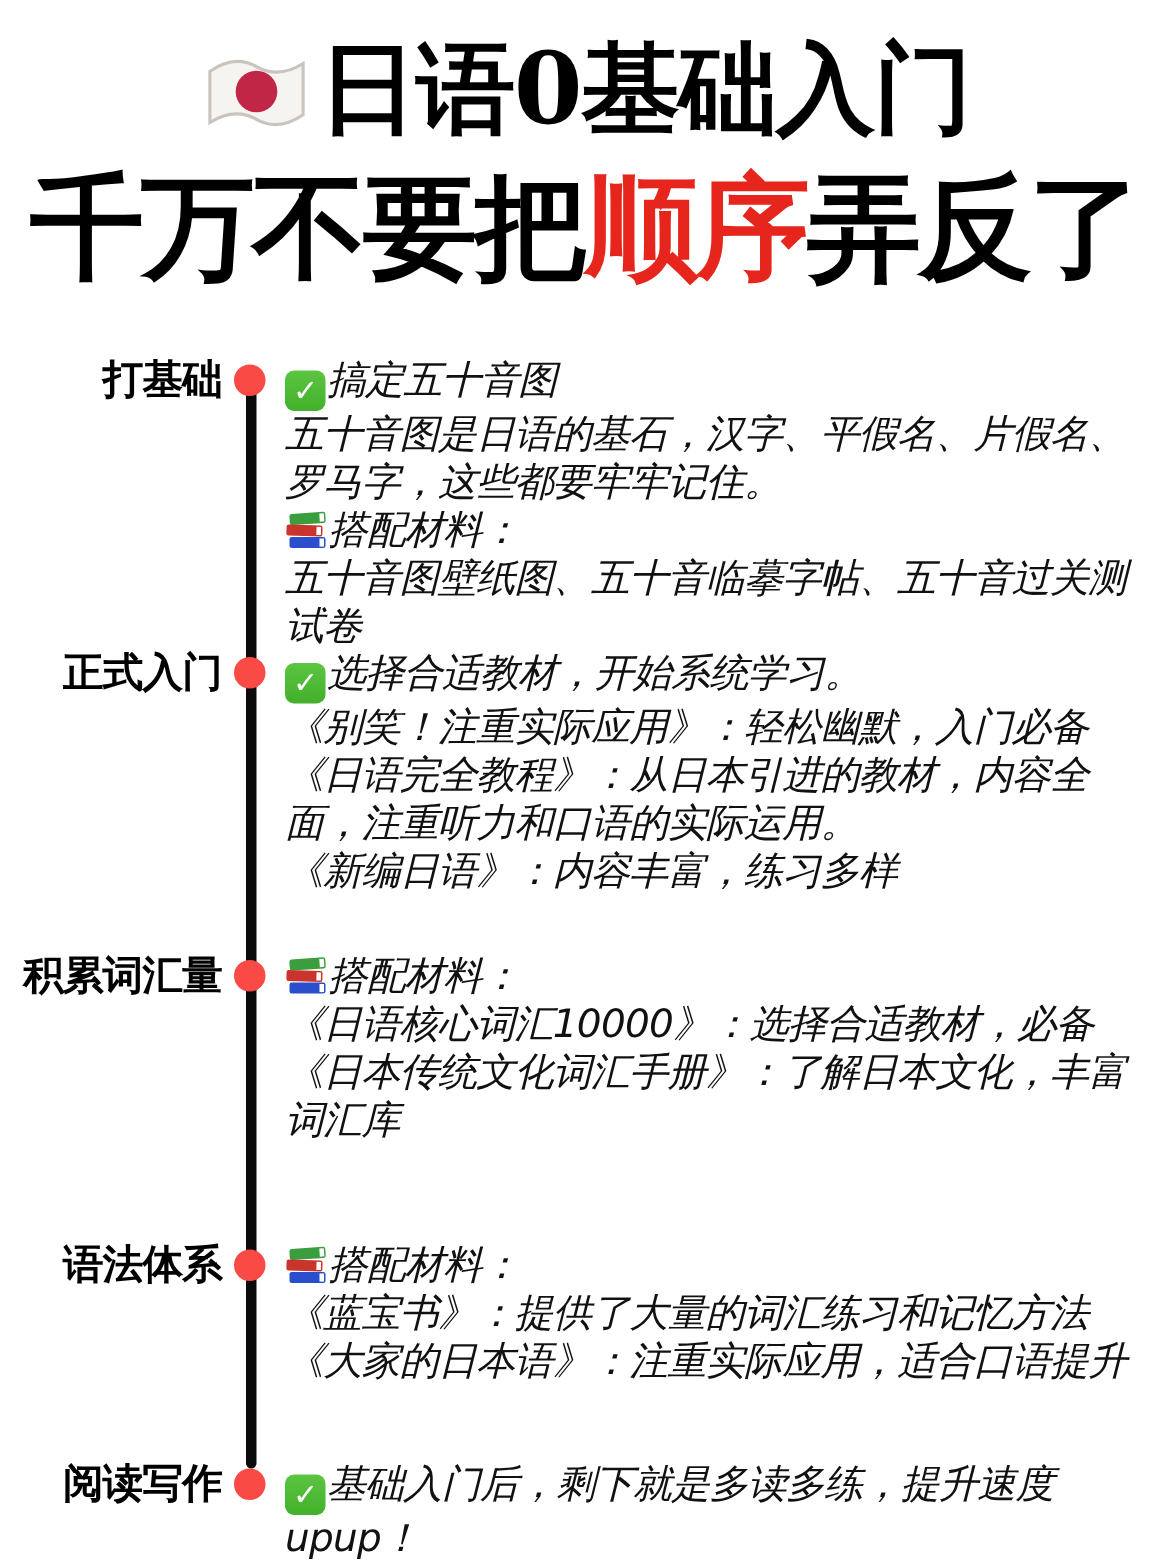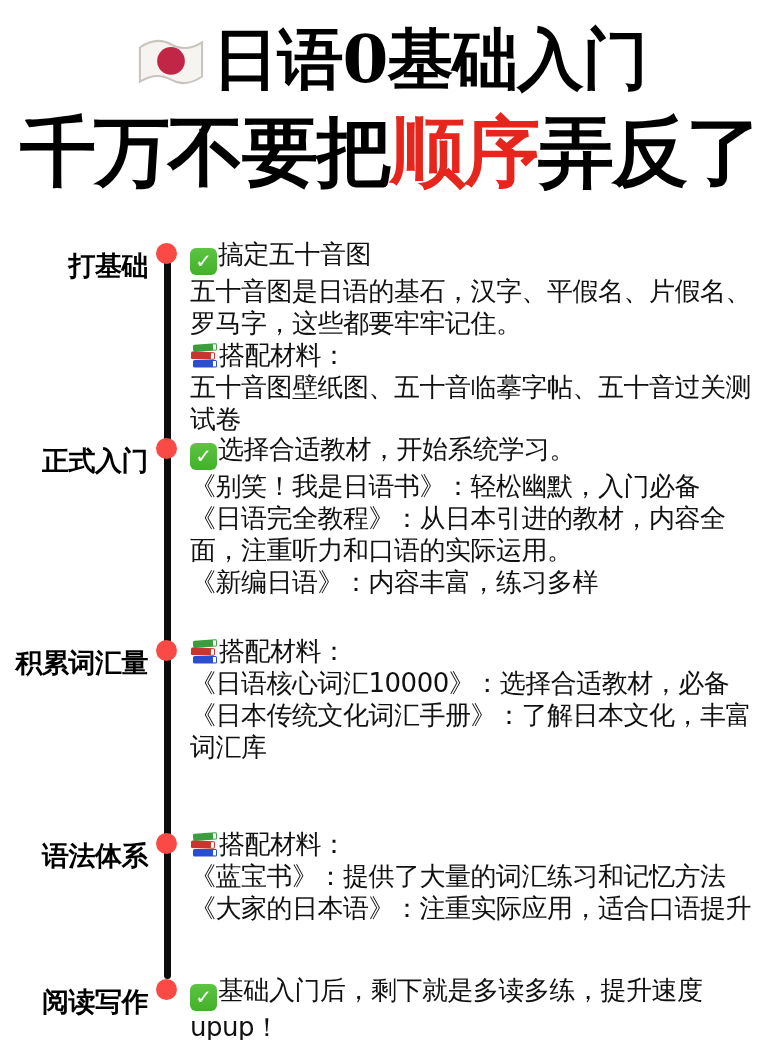--- a/index.html
+++ b/index.html
@@ -13,27 +13,27 @@
   .title-line1{font-size:66px;line-height:90px;letter-spacing:-1px;white-space:nowrap;}
   .title-line2{font-size:76px;line-height:96px;letter-spacing:-2px;white-space:nowrap;}
   .flag-svg{width:76px;height:58px;vertical-align:-9px;margin-right:4px;}
   .hl-red{color:var(--accent-red,#e6261c);font-family:Liberation Mono, monospace;}
 
   
   .tl-line{position:absolute;left:164px;top:253px;width:7px;height:726px;
            background:var(--timeline-black,#0b0b0b);border-radius:4px;}
   .section{position:absolute;left:0;width:775px;}
   .sec-0{top:238px}.sec-1{top:433px}.sec-2{top:635px}.sec-3{top:828px}.sec-4{top:974px}
-  .sec-label{position:absolute;left:0;top:12px;width:148px;text-align:right;
+  .sec-label{position:absolute;left:0;top:0;width:148px;text-align:right;
              font-size:27px;font-weight:800;line-height:32px;color:#000;letter-spacing:-0.5px;}
   .sec-dot{position:absolute;left:156px;top:5px;width:21px;height:21px;border-radius:50%;
            background:var(--dot-red,#f94a45);}
   .sec-content{position:absolute;left:190px;top:0;width:585px;
                font-size:26px;line-height:32px;letter-spacing:-0.5px;color:var(--text-black,#111);}
-  .content-line{min-height:32px;}
+  .content-line{min-height:32px;font-style:italic;}
   .check-icon{display:inline-block;width:27px;height:27px;border-radius:6px;
               background:linear-gradient(180deg,#5cc541 0%,var(--check-green,#42b02a) 100%);
               color:#fff;font-size:20px;line-height:27px;text-align:center;font-weight:bold;
               vertical-align:-5px;margin-right:1px;}
   .books-icon{display:inline-block;width:28px;height:27px;vertical-align:-5px;margin-right:1px;}
 </style>
 </head>
 <body>
 
 <div class="page">
@@ -71,21 +71,21 @@
               </g>
             </svg><span class="line-text">搭配材料：</span></div>
           <div class="content-line"><span class="line-text">五十音图壁纸图、五十音临摹字帖、五十音过关测试卷</span></div>
         </div>
       </div>
       <div class="section sec-1">
         <div class="sec-label">正式入门</div>
         <span class="sec-dot"></span>
         <div class="sec-content">
           <div class="content-line"><span class="check-icon">✓</span><span class="line-text">选择合适教材，开始系统学习。</span></div>
-          <div class="content-line"><span class="line-text">《别笑！我是日语书》：轻松幽默，入门必备</span></div>
+          <div class="content-line"><span class="line-text">《别笑！注重实际应用》：轻松幽默，入门必备</span></div>
           <div class="content-line"><span class="line-text">《日语完全教程》：从日本引进的教材，内容全面，注重听力和口语的实际运用。</span></div>
           <div class="content-line"><span class="line-text">《新编日语》：内容丰富，练习多样</span></div>
         </div>
       </div>
       <div class="section sec-2">
         <div class="sec-label">积累词汇量</div>
         <span class="sec-dot"></span>
         <div class="sec-content">
           <div class="content-line"><svg viewBox="0 0 28 27" class="books-icon">
               <g>

